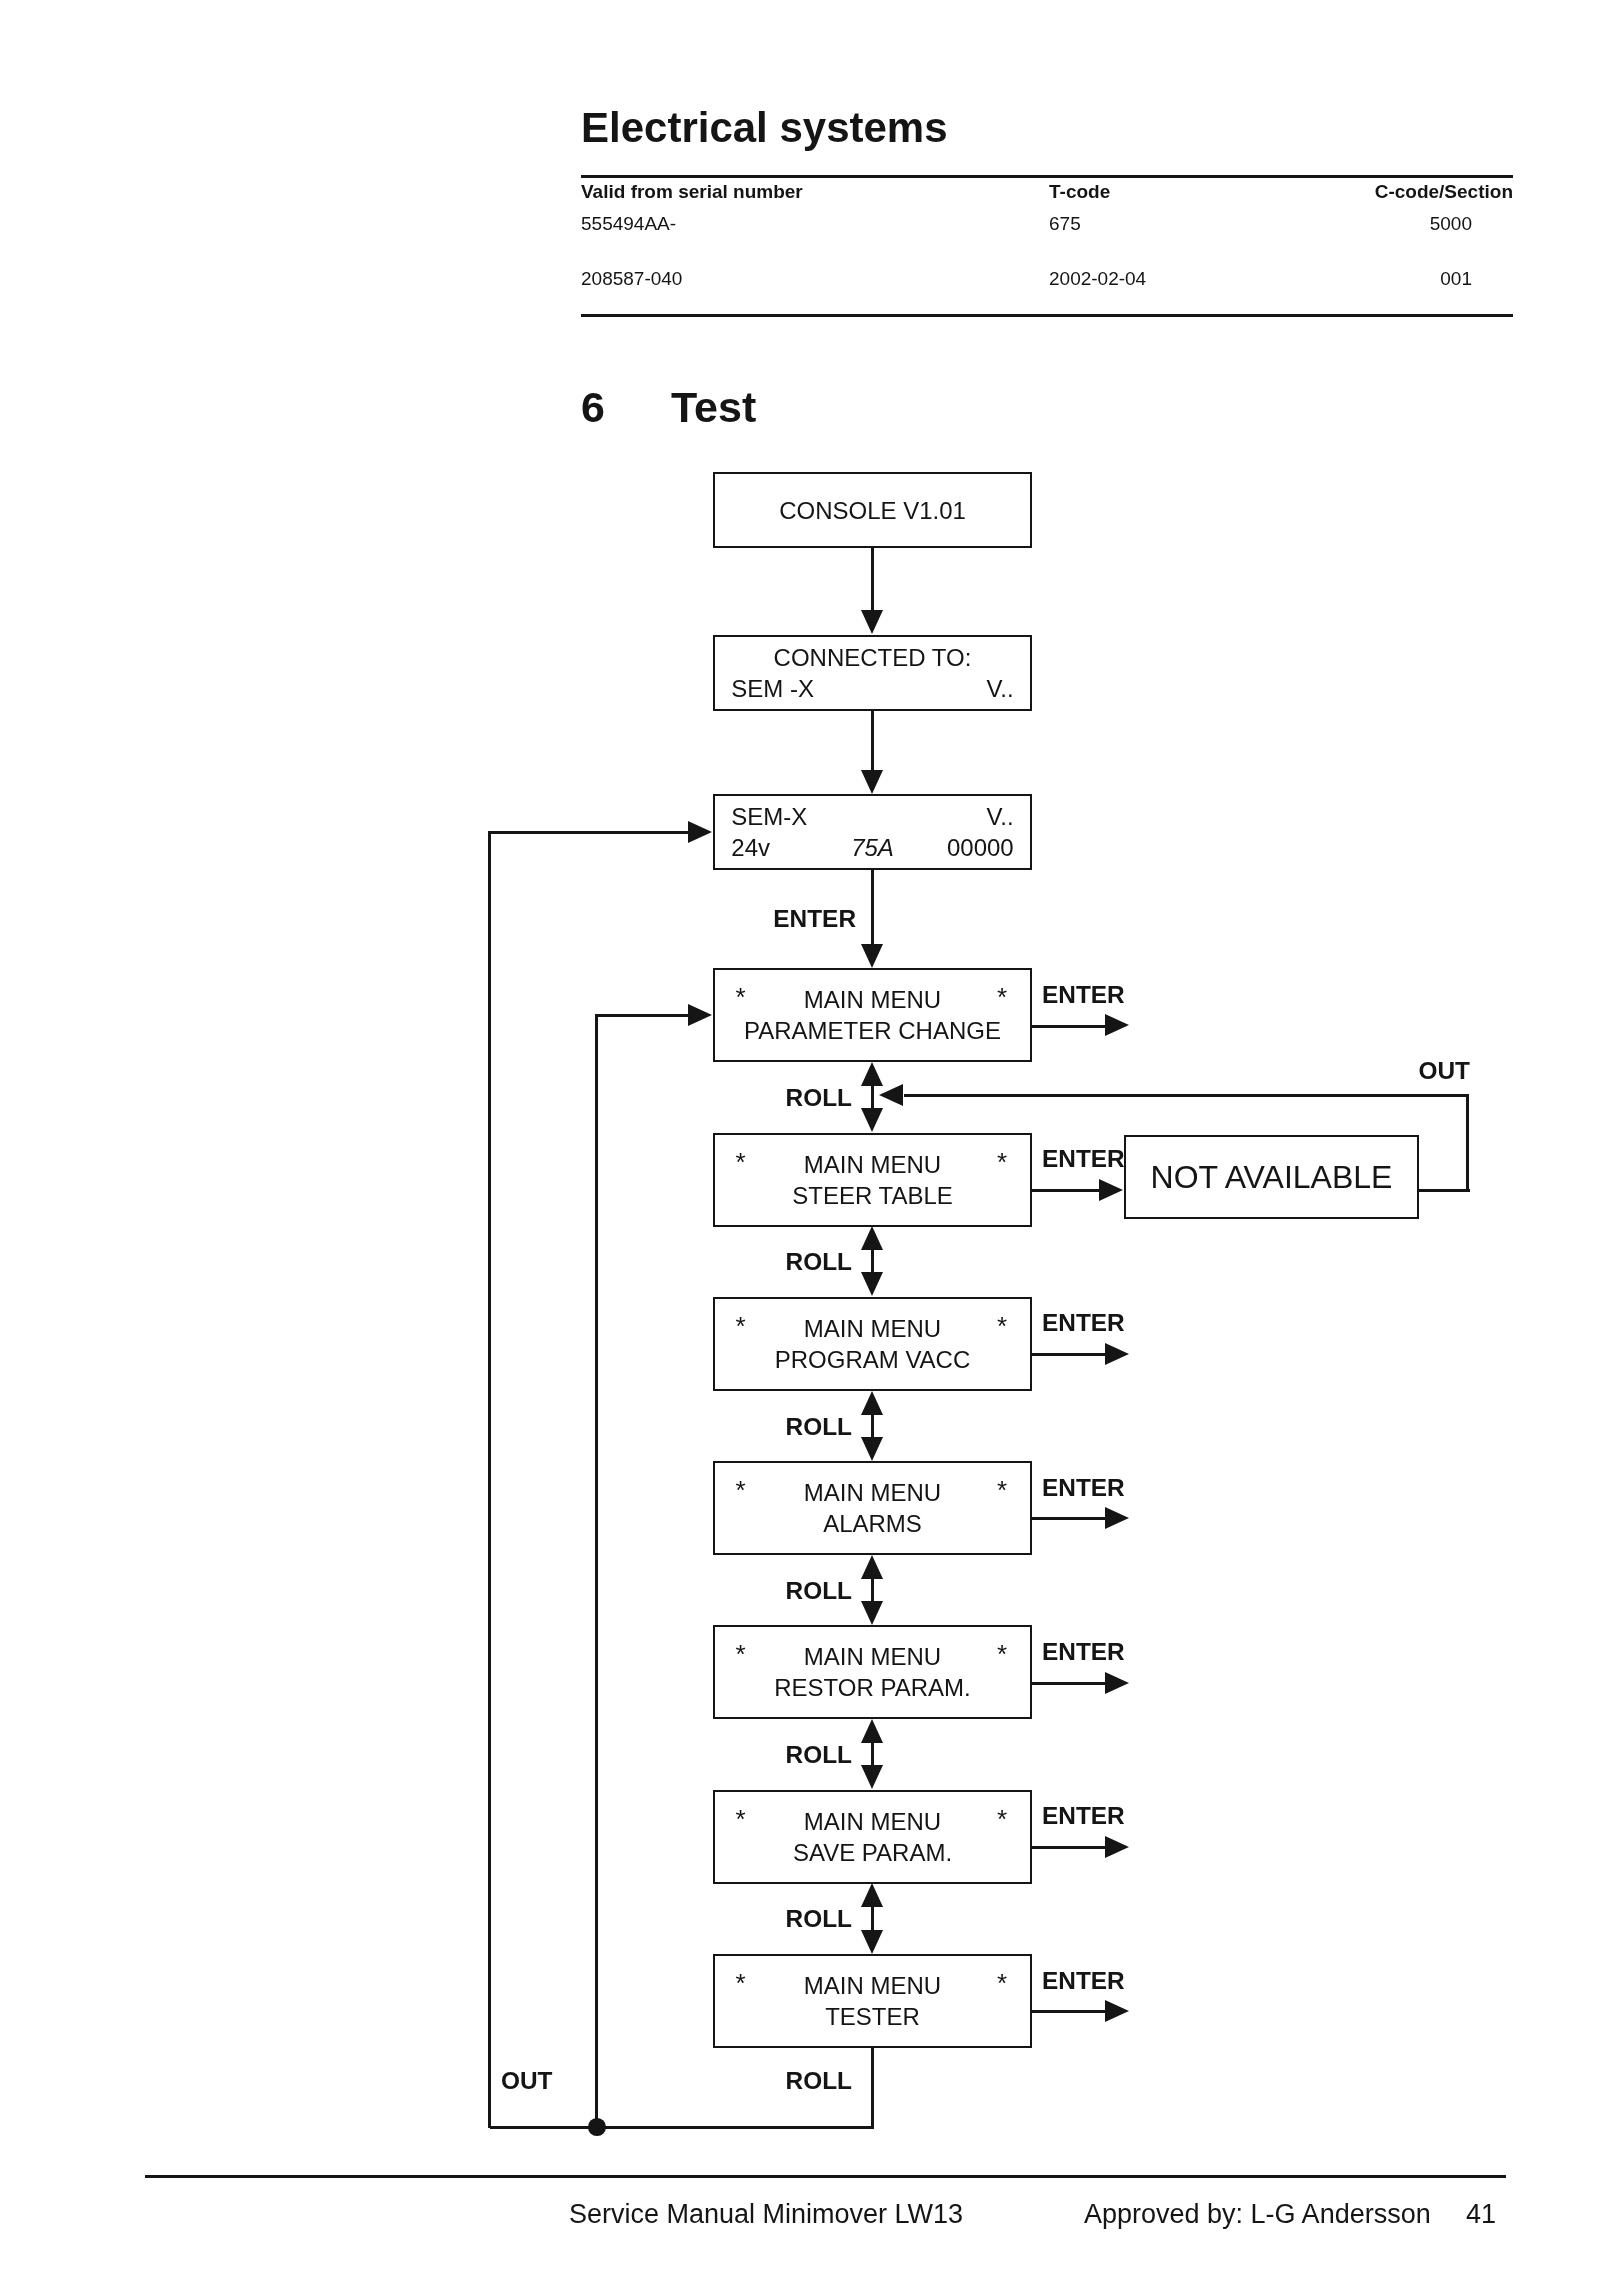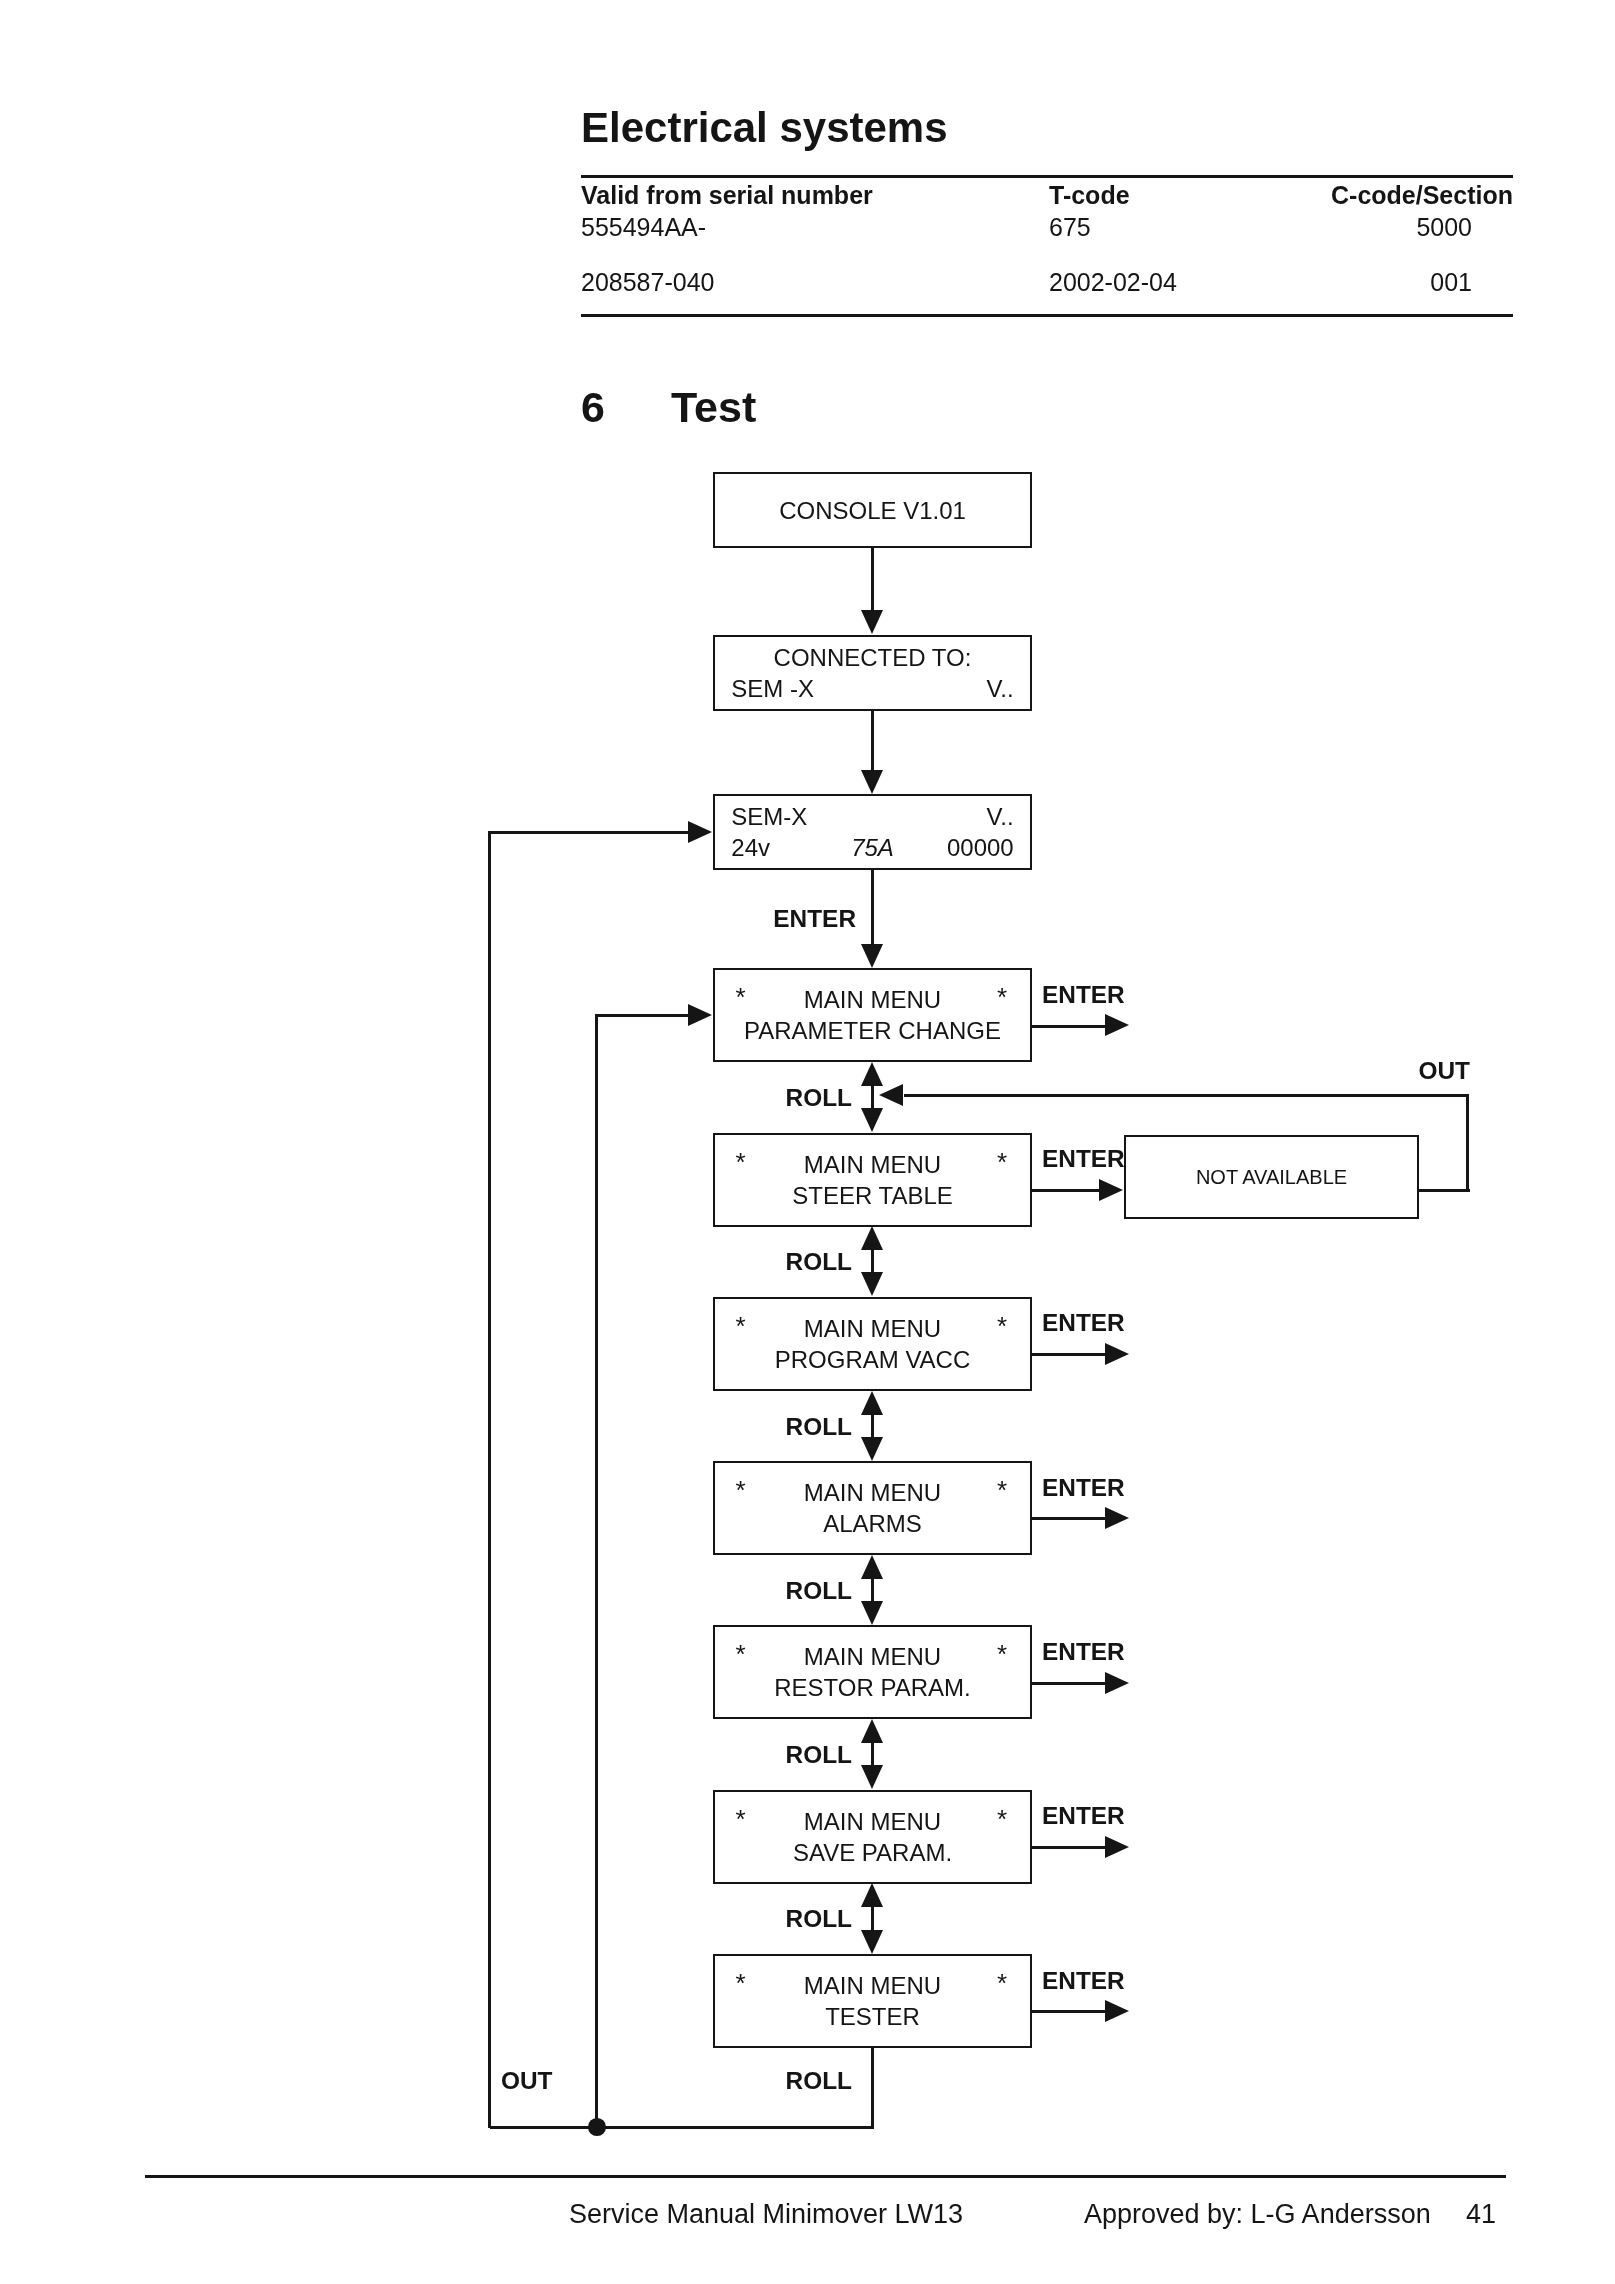--- a/index.html
+++ b/index.html
@@ -4,41 +4,41 @@
 <style>
   html,body{margin:0;padding:0;background:#e8e8e8;}
   .page{
     position:relative;width:1616px;height:2284px;background:#ffffff;
     font-family:"Liberation Sans","DejaVu Sans",sans-serif;color:#151515;
     overflow:hidden;margin:0 auto;
   }
   
   .title{position:absolute;left:581px;top:103px;font-size:42px;font-weight:bold;line-height:49px;letter-spacing:0;}
   .rule{position:absolute;background:#151515;}
-  .info-row{position:absolute;left:581px;width:932px;height:33px;font-size:25px;display:flex;}
+  .info-row{position:absolute;left:581px;width:932px;height:33px;font-size:19px;display:flex;}
   .info-row .c1{width:468px;}
   .info-row .c2{width:210px;}
   .info-row .c3{flex:1;text-align:right;}
   .info-row.bold{font-weight:bold;}
   .info-row .pad{padding-right:41px;}
   
   .sec{position:absolute;left:581px;top:383px;font-size:43px;font-weight:bold;display:flex;}
   .sec .num{width:90px;}
   
   .box{position:absolute;left:713px;width:319px;border:2.7px solid #151515;background:#fff;
        box-sizing:border-box;font-size:24px;line-height:31px;display:flex;flex-direction:column;
        justify-content:center;align-items:stretch;text-align:center;}
   .row-lr{display:flex;justify-content:space-between;padding:0 16.3px;text-align:left;}
   .row-3{display:flex;padding:0 16.3px;}
   .row-3 span{flex:1;}
   .row-3 .l{text-align:left;}  .row-3 .c{text-align:center;font-style:italic;}  .row-3 .r{text-align:right;}
   .menu-box .ast-l{position:absolute;top:13.6px;left:20.4px;font-size:26px;line-height:26px;}
   .menu-box .ast-r{position:absolute;top:13.6px;right:23px;font-size:26px;line-height:26px;}
   .na-box{position:absolute;left:1124px;width:295px;height:84px;border:2.7px solid #151515;
-      box-sizing:border-box;font-size:20px;display:flex;align-items:center;justify-content:center;background:#fff;}
+      box-sizing:border-box;font-size:32px;display:flex;align-items:center;justify-content:center;background:#fff;}
   .vl{position:absolute;width:2.7px;background:#151515;}
   .hl{position:absolute;height:2.7px;background:#151515;}
   .ad{position:absolute;width:0;height:0;border-left:11.5px solid transparent;border-right:11.5px solid transparent;border-top:24.4px solid #151515;}
   .au{position:absolute;width:0;height:0;border-left:11.5px solid transparent;border-right:11.5px solid transparent;border-bottom:24.4px solid #151515;}
   .ar{position:absolute;width:0;height:0;border-top:11.5px solid transparent;border-bottom:11.5px solid transparent;border-left:24.4px solid #151515;}
   .al{position:absolute;width:0;height:0;border-top:11.5px solid transparent;border-bottom:11.5px solid transparent;border-right:24.4px solid #151515;}
   .lbl{position:absolute;font-size:24.4px;font-weight:bold;line-height:33px;}
   .lbl.r{text-align:right;}
   .dot{position:absolute;width:17.7px;height:17.7px;border-radius:50%;background:#151515;}
   

